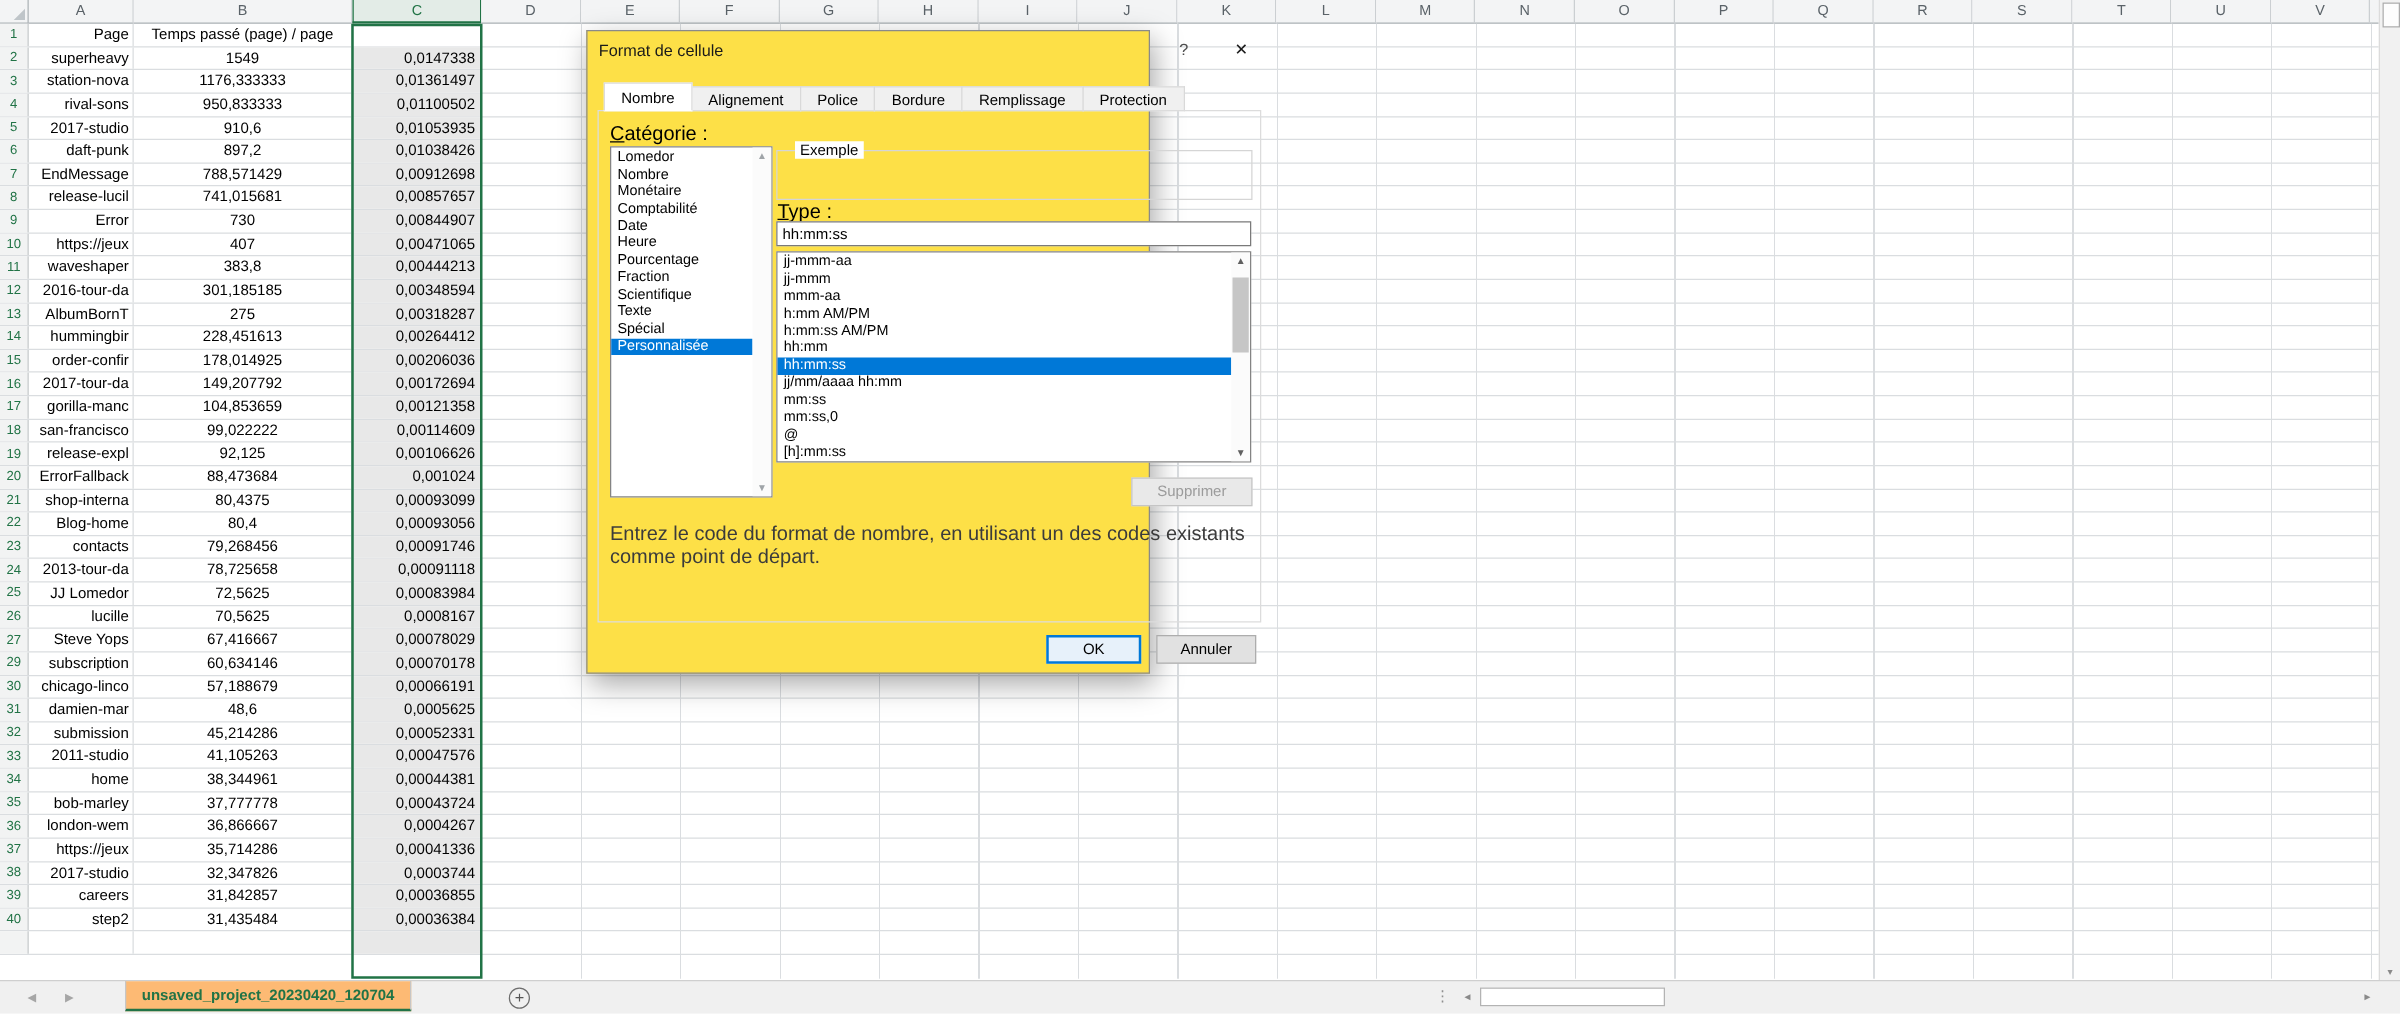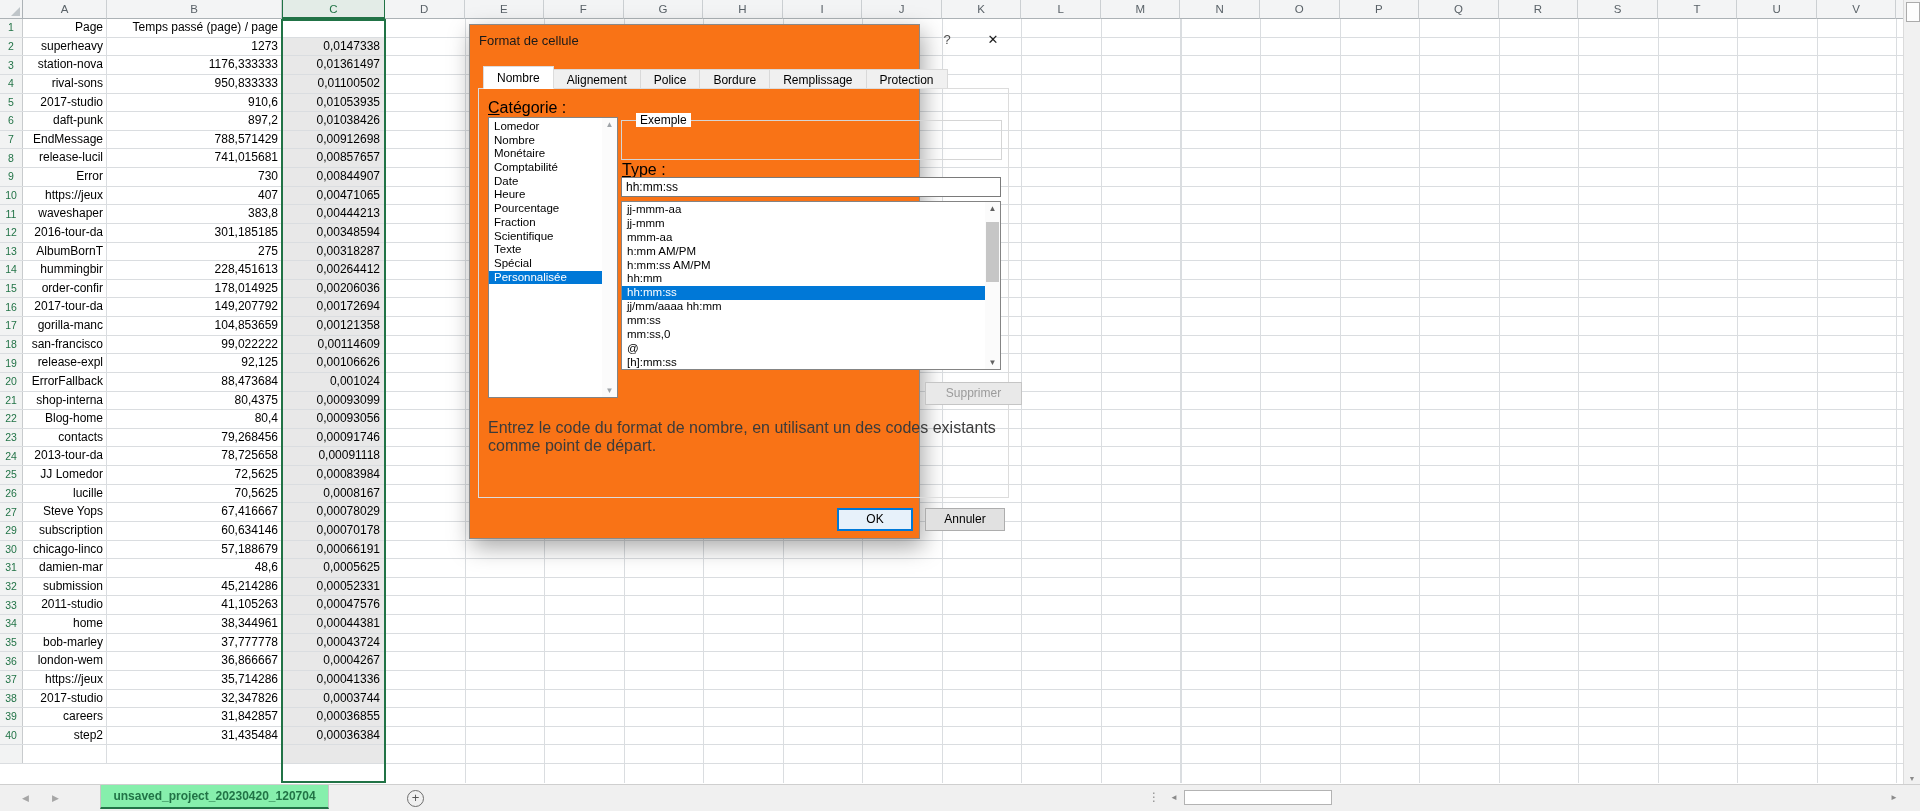--- a/index.html
+++ b/index.html
@@ -20,48 +20,48 @@
     border-left:1px solid #217346; border-right:1px solid #217346; border-bottom:2px solid #217346; }
   .colh.w-x { width:79.55px; }
   .colh.sliver { flex:1; border-right:none; }
 
   #rows { position:absolute; left:0; top:19px; width:1903px; }
   .row { display:flex; height:18.63px; border-bottom:1px solid #DADDE0; width:1903px; }
   .cell { font-size:12px; line-height:17px; color:#000; }
   .gut { width:23px; background:#F2F3F3; border-right:1px solid #C8CBCD; color:#217346;
     font-size:10.5px; display:flex; align-items:center; justify-content:center; }
   .ca { width:84px; padding:0 3px; overflow:hidden; white-space:nowrap; border-right:1px solid #DADDE0;text-align:right; }
-  .cb { width:175px; text-align:right; padding:0 3px; white-space:nowrap; border-right:1px solid #DADDE0; }
+  .cb { width:175px; text-align:center; padding:0 3px; white-space:nowrap; border-right:1px solid #DADDE0; }
   .cc { width:103px; text-align:right; padding:0 4px; white-space:nowrap; background:#E8E8E8; border-right:1px solid #DADDE0; }
   .row.c-active .cc { background:#fff; }
 
   #vlines { position:absolute; left:385px; top:19px; width:1518px; height:764px; pointer-events:none;
     background:repeating-linear-gradient(to right,#DADDE0 0 1px,transparent 1px 79.55px); }
   #selbox { position:absolute; left:281px; top:19px; width:105px; height:764px;
     border:2px solid #217346; pointer-events:none; }
 
   
   #vscroll { position:absolute; left:1903px; top:0; width:17px; height:784px; background:#F1F1F1; border-left:1px solid #DBDBDB; }
   #vthumb { position:absolute; left:1.5px; top:2px; width:14px; height:20px; background:#FDFDFD; border:1px solid #ABABAB; }
   #vdown { position:absolute; left:0; bottom:2px; width:16px; text-align:center; color:#8A8A8A; font-size:7px; }
 
   
   #bbar { position:absolute; left:0; top:784px; width:1920px; height:27px; background:#F0F0F0; border-top:1px solid #CFCFCF; }
   .navarr { position:absolute; top:8px; font-size:9px; color:#A6A6A6; }
-  #sheettab { position:absolute; left:100px; top:0; width:229px; height:24px; background:#86efac;
+  #sheettab { position:absolute; left:100px; top:0; width:229px; height:24px; background:#fdba74;
     border-left:1px solid #C6C6C6; border-right:1px solid #C6C6C6; border-bottom:2px solid #217346;
     color:#217346; font-weight:bold; font-size:12px; display:flex; align-items:center; justify-content:center; }
   #addsheet { position:absolute; left:407px; top:5px; width:17px; height:17px; border:1px solid #6E6E6E; border-radius:50%;
     color:#555; font-size:13px; line-height:14px; text-align:center; }
   #splitdots { position:absolute; left:1148px; top:5px; color:#8F8F8F; font-size:12px; }
   .harr { position:absolute; top:8px; font-size:8px; color:#8A8A8A; }
   #hthumb { position:absolute; left:1184px; top:5px; width:148px; height:15px; background:#fff; border:1px solid #B3B3B3; }
 
   
-  #dlg { position:absolute; left:469px; top:24px; width:451px; height:515px; background:#f97316;
+  #dlg { position:absolute; left:469px; top:24px; width:451px; height:515px; background:#fde047;
     border:1px solid #8A8A8A; box-shadow:3px 8px 22px rgba(0,0,0,.35); font-size:12px; color:#000; }
   #dlg-title { position:absolute; left:9px; top:8px; font-size:13px; color:#1A1A1A; }
   #dlg-help { position:absolute; left:466px; top:5px; width:22px; height:20px; text-align:center; line-height:20px; color:#4D4D4D; font-size:13px; }
   #dlg-close { position:absolute; left:510px; top:5px; width:26px; height:20px; text-align:center; line-height:20px; color:#1A1A1A; font-size:13px; }
   #tabs { position:absolute; left:13px; top:41px; height:23px; display:flex; align-items:flex-end; }
   .tab { height:20px; background:#F0F0F0; border:1px solid #D9D9D9; border-bottom:none;
     padding:0 13px; display:flex; align-items:center; font-size:12px; margin-right:-1px; }
   .tab.selected { height:23px; background:#fff; border:1px solid #DCDCDC; border-bottom:1px solid #fff; position:relative; z-index:2; }
   #page-frame { position:absolute; left:8px; top:63px; width:531px; height:410px; border:1px solid #DCDCDC; }
 
@@ -80,21 +80,21 @@
 
   #type-label { left:152px; top:136px; }
   #type-input { position:absolute; left:151px; top:152px; width:380px; height:20px; border:1px solid #7A7A7A;
     font-size:12px; padding-left:4px; font-family:"Liberation Sans","DejaVu Sans",sans-serif; }
   #type-list { position:absolute; left:151px; top:176px; width:380px; height:169px; background:#fff; border:1px solid #848484; padding-top:1px; }
   #type-list .lbi { height:13.9px; line-height:13.9px; }
   #type-sb-thumb { position:absolute; right:1px; top:20px; width:13px; height:60px; background:#C6C6C6; }
   #type-sb .up { color:#606060; } #type-sb .dn { color:#606060; }
 
   #btn-del { position:absolute; left:435px; top:357px; width:97px; height:23px; background:#E9E9E9;
-    border:1px solid #C5C5C5; color:#9B9B9B; font-size:12px; text-align:center; line-height:21px;margin-left:20px; }
+    border:1px solid #C5C5C5; color:#9B9B9B; font-size:12px; text-align:center; line-height:21px; }
   #dlg-desc { position:absolute; left:18px; top:394px; width:516px; font-size:16px; color:#3B3B3B; }
   #btn-ok { position:absolute; left:367px; top:483px; width:76px; height:23px; background:#E7F1FA;
     border:2px solid #0078D7; font-size:12px; text-align:center; line-height:19px; }
   #btn-cancel { position:absolute; left:455px; top:483px; width:80px; height:23px; background:#E1E1E1;
     border:1px solid #ADADAD; font-size:12px; text-align:center; line-height:21px; }
 </style>
 </head>
 <body>
 
 <div id="stage">
@@ -137,21 +137,21 @@
 
     <div class="row c-active">
         <div class="cell gut">1</div>
         <div class="cell ca">Page</div>
         <div class="cell cb">Temps passé (page) / page</div>
         <div class="cell cc"></div>
       </div>
         <div class="row">
         <div class="cell gut">2</div>
         <div class="cell ca">superheavy</div>
-        <div class="cell cb">1273</div>
+        <div class="cell cb">1549</div>
         <div class="cell cc">0,0147338</div>
       </div>
         <div class="row">
         <div class="cell gut">3</div>
         <div class="cell ca">station-nova</div>
         <div class="cell cb">1176,333333</div>
         <div class="cell cc">0,01361497</div>
       </div>
         <div class="row">
         <div class="cell gut">4</div>

